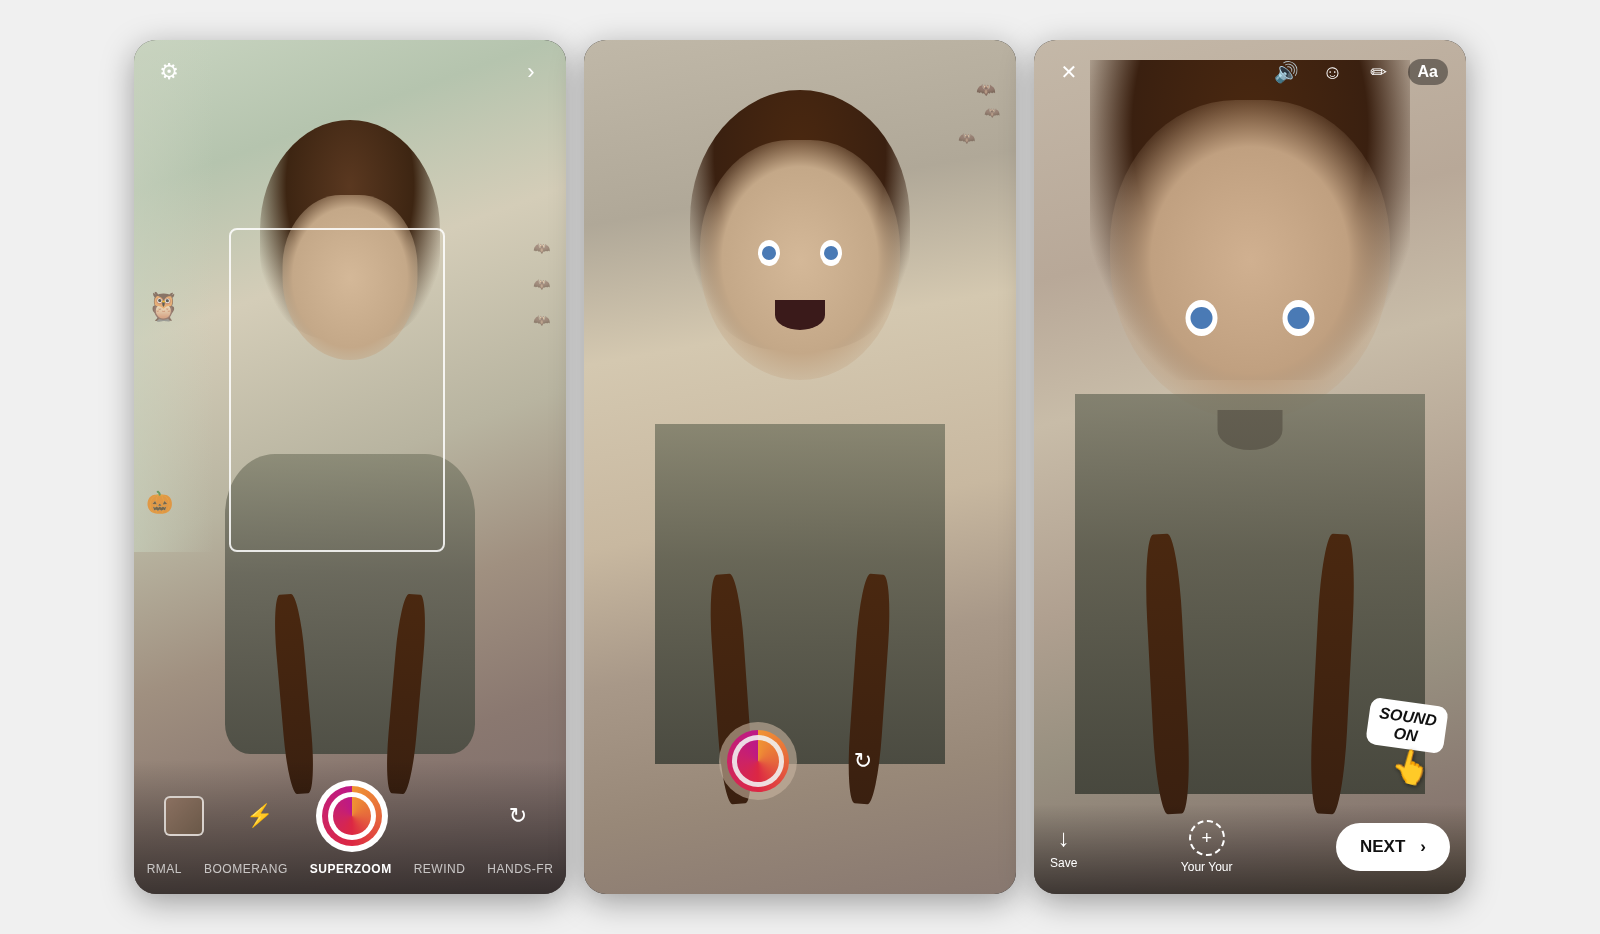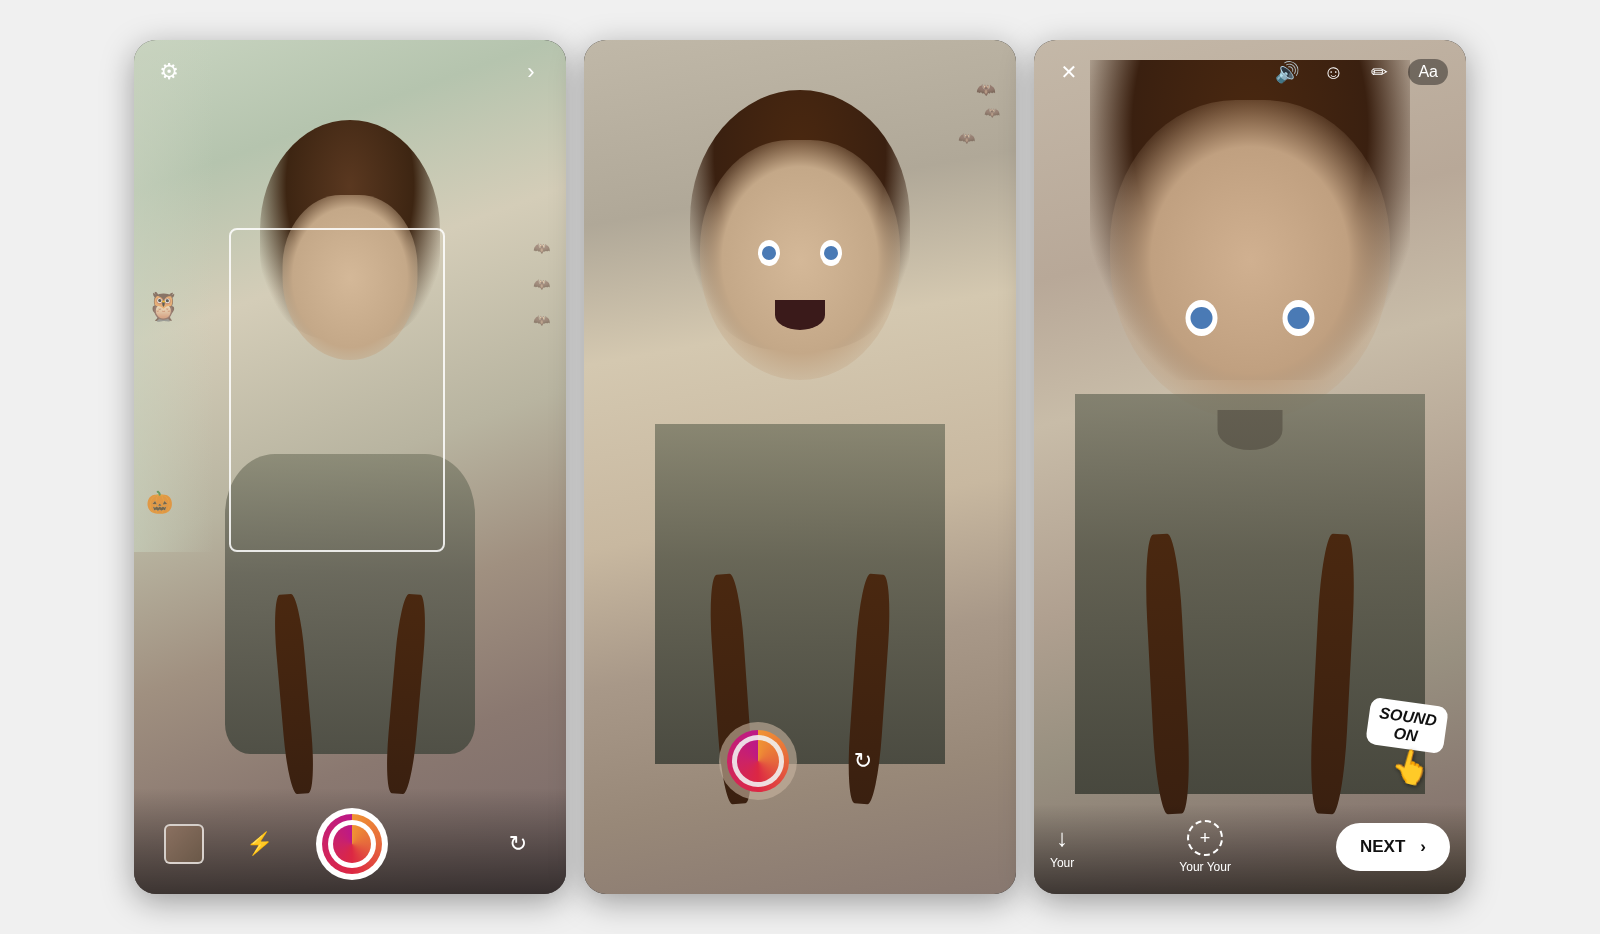--- a/index.html
+++ b/index.html
@@ -289,21 +289,21 @@
       align-items: center;
       gap: 12px;
     }
 
     .aa-btn {
       background: rgba(0,0,0,0.4);
       border-radius: 16px;
       padding: 4px 10px;
       color: white;
       font-size: 16px;
-      font-weight: 400;
+      font-weight: 700;
     }
 
     
     .bottom-bar-p3 {
       position: absolute;
       bottom: 0; left: 0; right: 0;
       background: linear-gradient(transparent, rgba(0,0,0,0.55));
       padding: 16px 16px 20px;
       display: flex;
       align-items: center;
@@ -563,20 +563,27 @@
           <div class="capture-btn-center">
             <div class="capture-btn-dot"></div>
           </div>
         </div>
       </div>
       <div style="width:36px;height:36px;"></div>
       <div class="flip-icon">
         <span class="icon-flip"></span>
       </div>
     </div>
+    <div class="mode-row">
+      <span class="mode-label">RMAL</span>
+      <span class="mode-label">BOOMERANG</span>
+      <span class="mode-label active">SUPERZOOM</span>
+      <span class="mode-label">REWIND</span>
+      <span class="mode-label">HANDS-FR</span>
+    </div>
   </div>
 </div>
 
 <div class="phone-panel">
   <div class="panel-2-bg"></div>
 
   <div style="position:absolute;top:40px;right:20px;font-size:16px;opacity:0.6;color:#333;">🦇</div>
   <div style="position:absolute;top:90px;right:40px;font-size:14px;opacity:0.5;color:#333;">🦇</div>
   <div style="position:absolute;top:65px;right:15px;font-size:13px;opacity:0.5;color:#333;">🦇</div>
 
@@ -662,21 +669,21 @@
       <span>SOUND</span><br>
       <span>ON</span>
     </div>
   </div>
 
   <div class="sticker-pointer">👆</div>
 
   <div class="bottom-bar-p3">
     <div class="bottom-action">
       <div class="bottom-action-icon">↓</div>
-      <div class="bottom-action-label">Your</div>
+      <div class="bottom-action-label">Save</div>
     </div>
     <div class="bottom-action">
       <div class="bottom-action-icon" style="width:36px;height:36px;border-radius:50%;border:2px dashed white;display:flex;align-items:center;justify-content:center;font-size:18px;">+</div>
       <div class="bottom-action-label">Your Your</div>
     </div>
     <div class="next-btn">
       <span>NEXT</span>
       <span>›</span>
     </div>
   </div>

